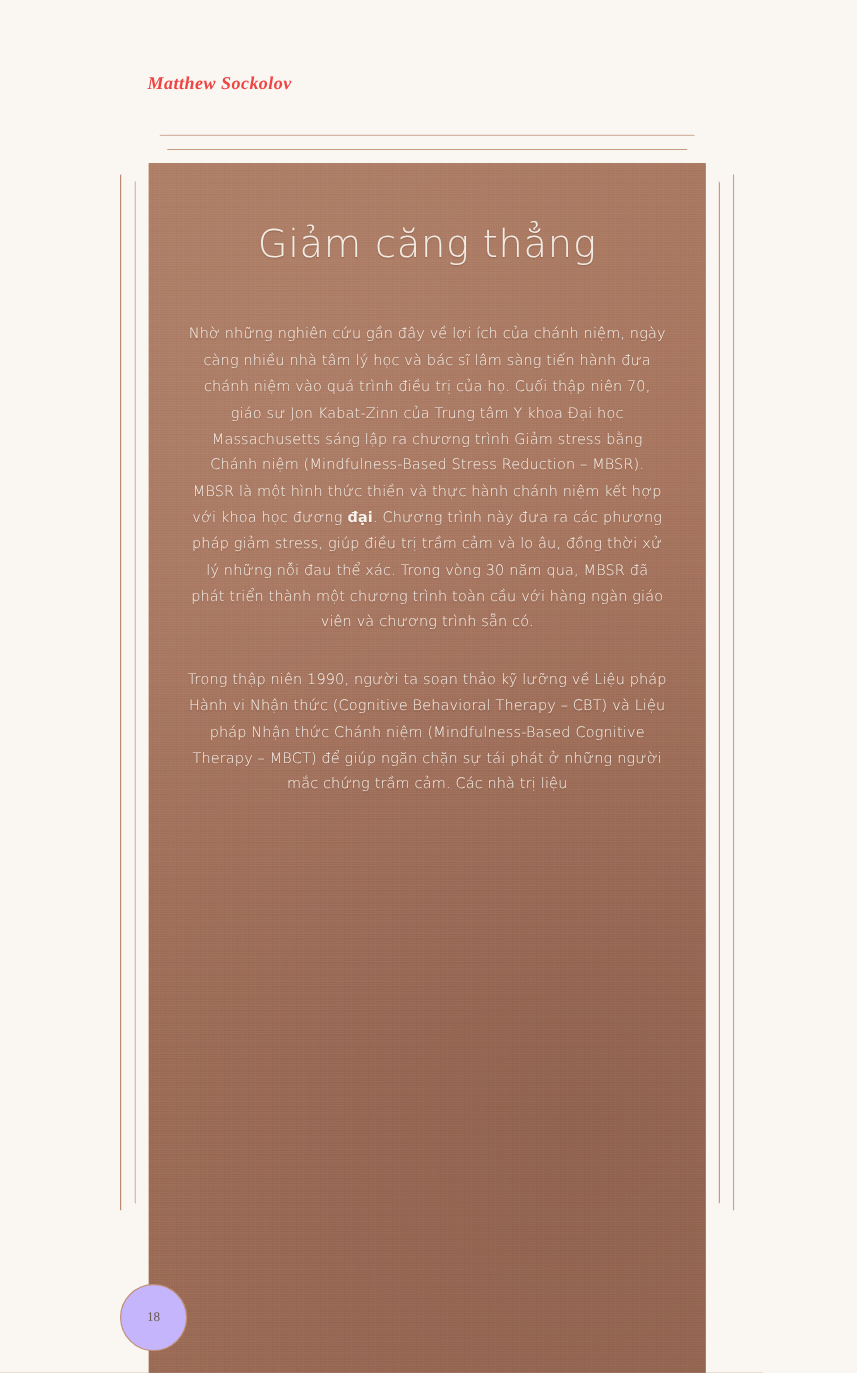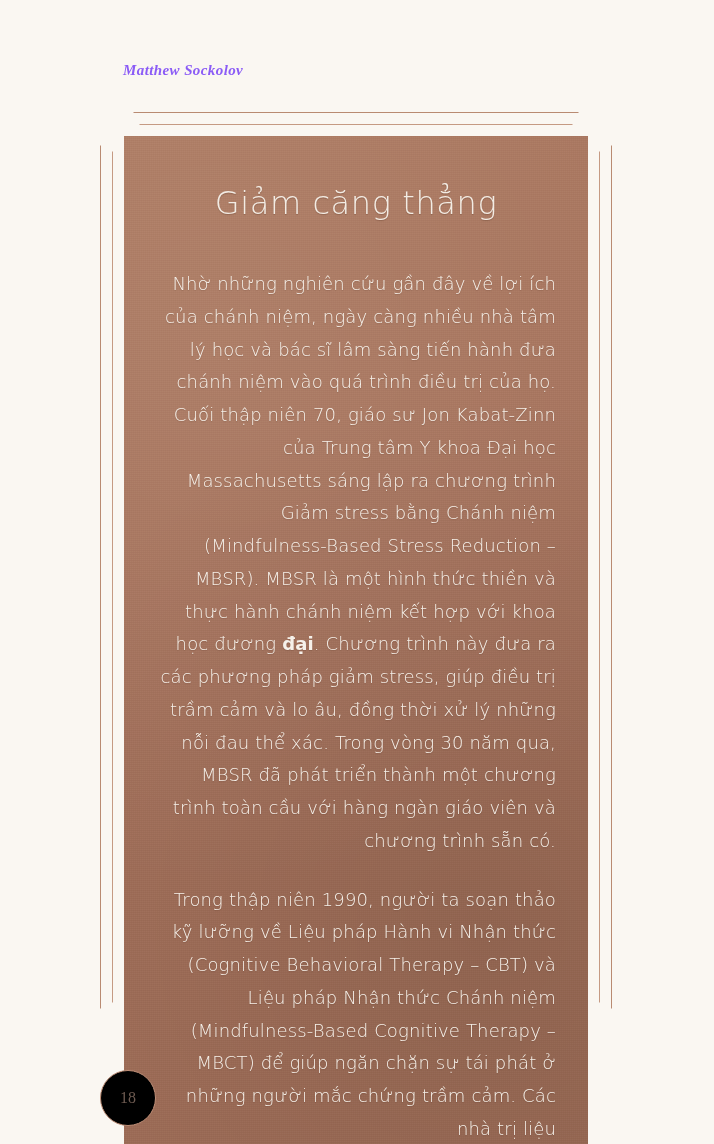--- a/index.html
+++ b/index.html
@@ -18,21 +18,21 @@
   
   .running-head {
     position: absolute;
     left: 123px;
     top: 62px;
     font-family: "Liberation Serif", serif;
     font-style: italic;
     font-weight: bold;
     font-size: 15px;
     letter-spacing: 0.4px;
-    color: #8b5cf6;
+    color: #ef4444;
     z-index: 5;
   }
 
   
   .frame-outer,
   .frame-inner {
     position: absolute;
     border: 1.2px solid #b98b72;
     box-sizing: border-box;
     pointer-events: none;
@@ -101,45 +101,45 @@
     letter-spacing: 0.6px;
     margin: 0 0 44px 0;
     text-shadow: 0 1px 1px rgba(70,40,25,0.25);
   }
   .chapter-title .line { display: block; }
 
   .body-text p {
     font-family: "DejaVu Sans", sans-serif;
     font-weight: 300;
     color: #f6f1ea;
-    font-size: 18px;
+    font-size: 12px;
     line-height: 1.82;
     letter-spacing: 0.15px;
     margin: 0 0 26px 0;
-    text-align: right;
+    text-align: center;
     text-shadow: 0 1px 1px rgba(70,40,25,0.18);
   }
   .body-text p:last-child { margin-bottom: 0; }
   .body-text .bold { font-weight: 700; }
 
   
   .page-number {
     position: absolute;
     left: 100px;
     top: 1070px;
     width: 54px;
     height: 54px;
     border-radius: 50%;
     border: 1.2px solid #c08f77;
-    background: #000000;
+    background: #c4b5fd;
     display: flex;
     align-items: center;
     justify-content: center;
     font-family: "Liberation Serif", serif;
-    font-size: 16px;
+    font-size: 11px;
     color: #6d5a50;
     z-index: 6;
   }
 </style>
 </head>
 <body>
 
 <div class="running-head">Matthew Sockolov</div>
 
 <div class="frame-outer"></div>

